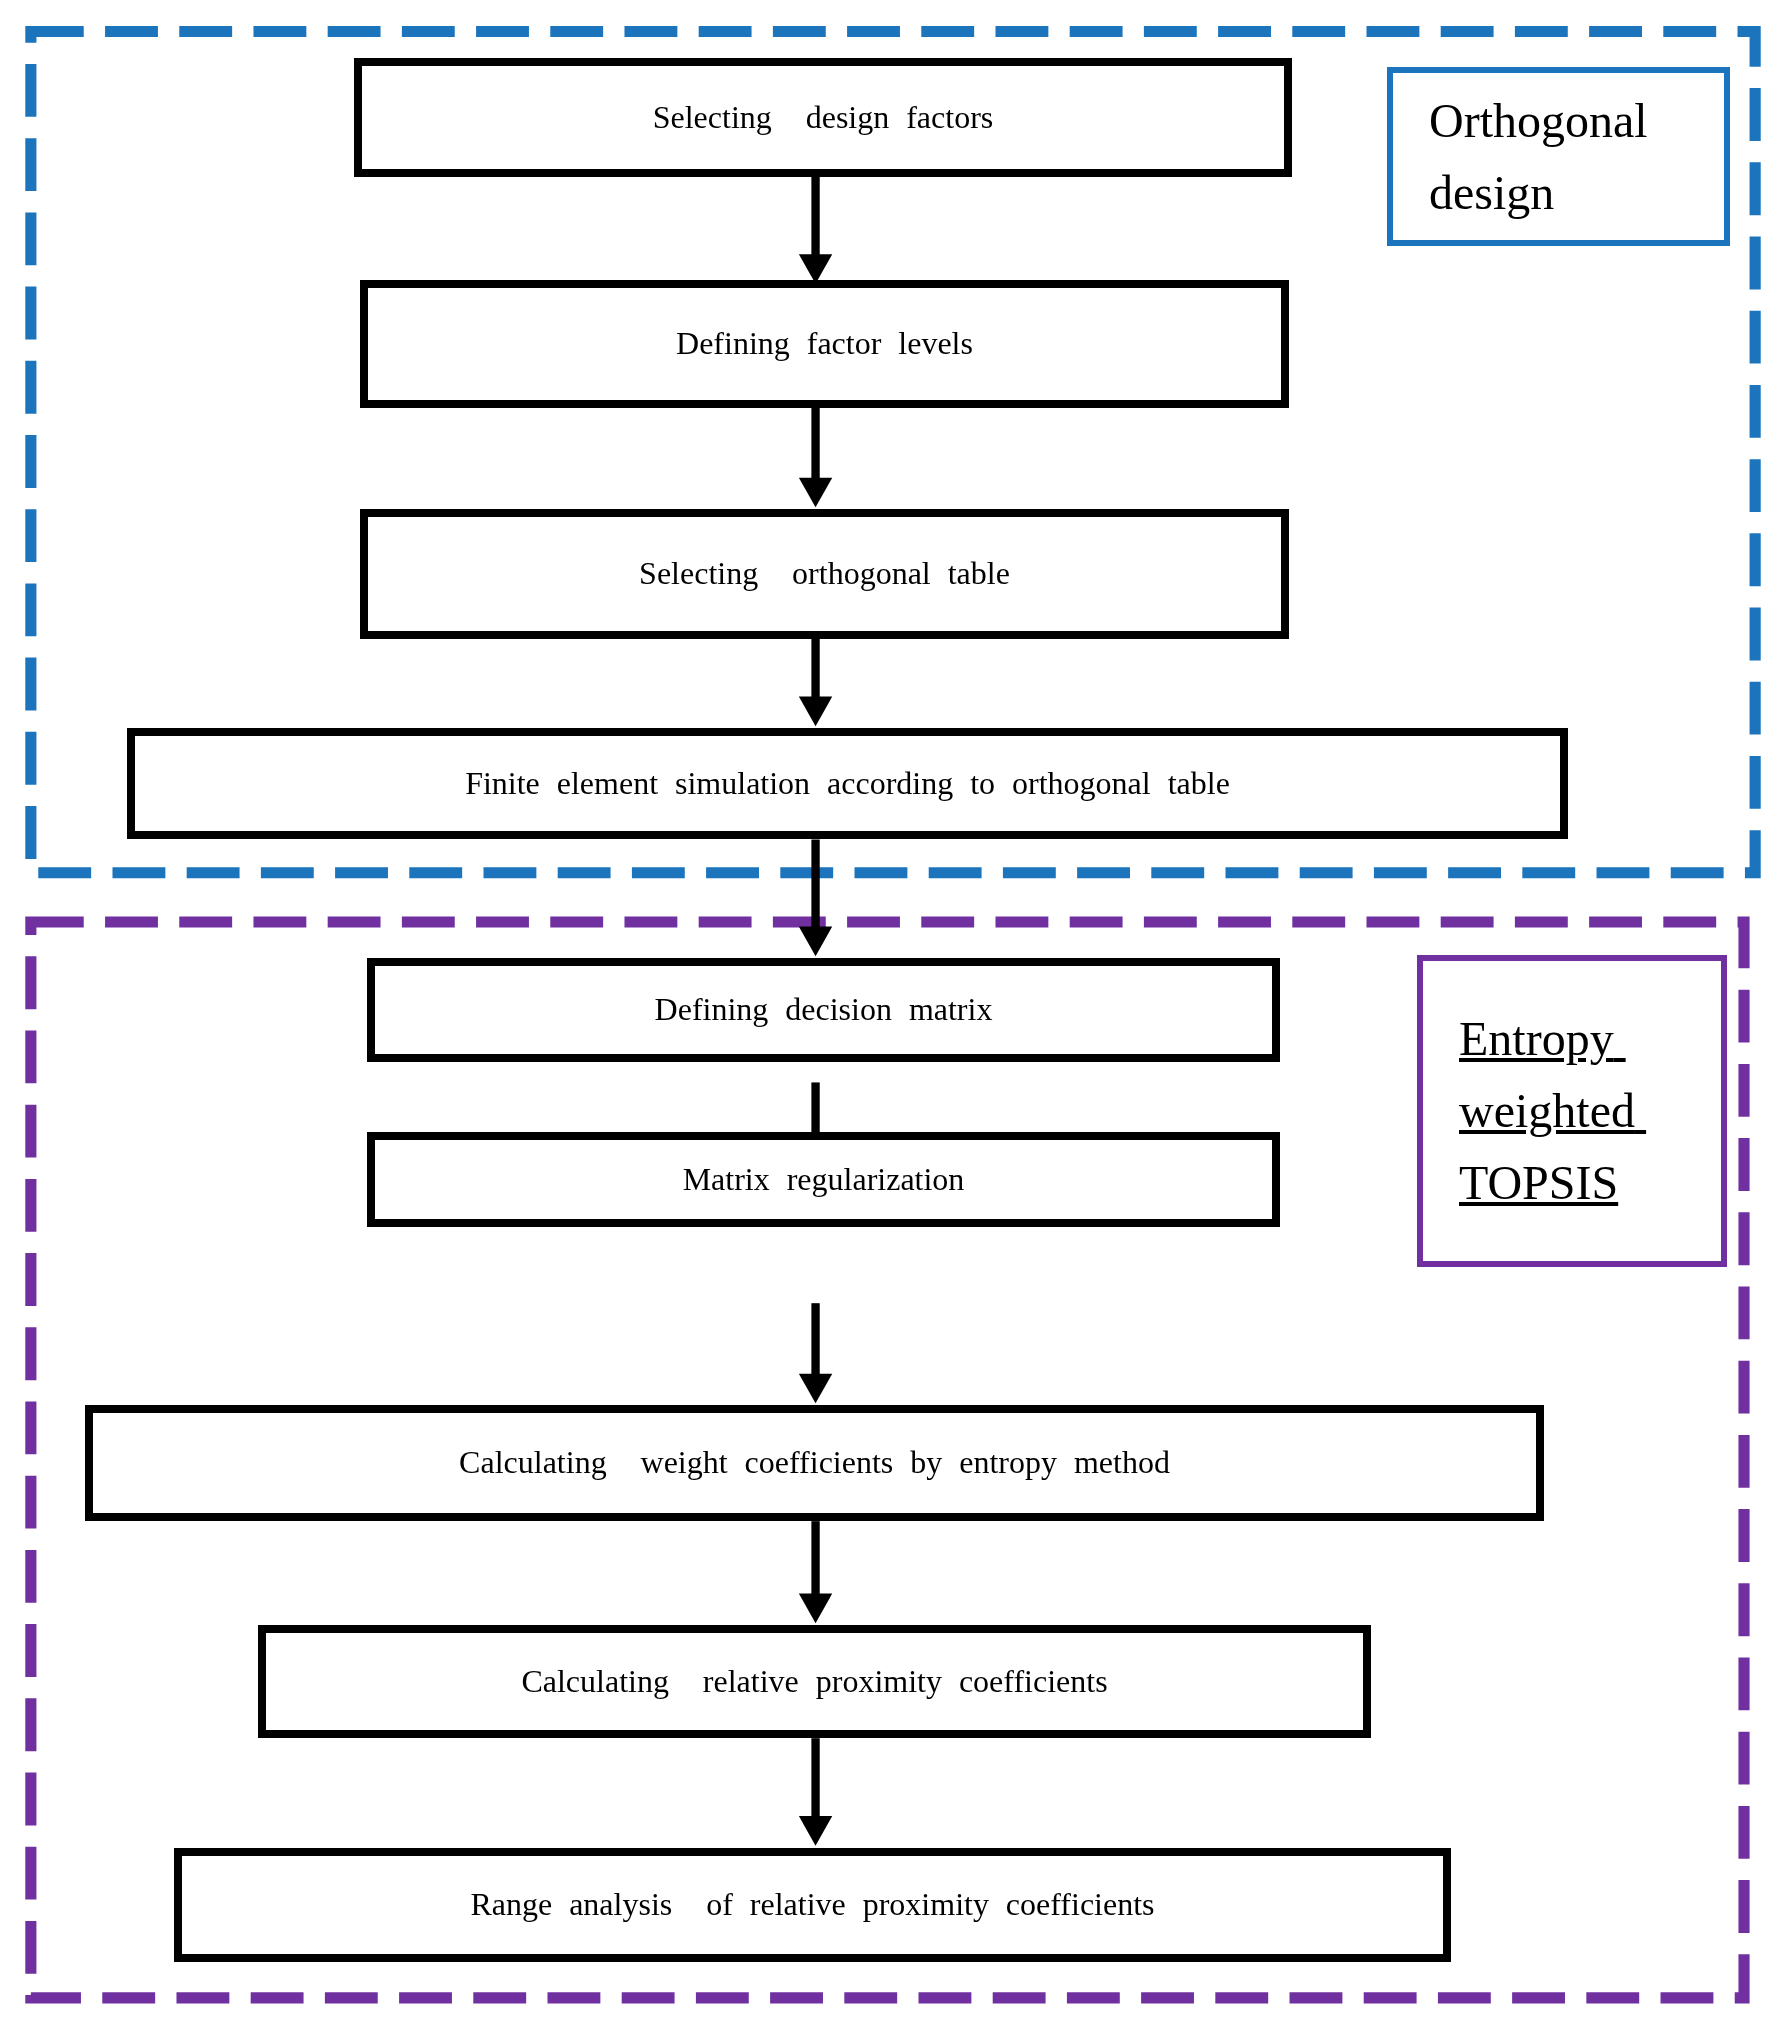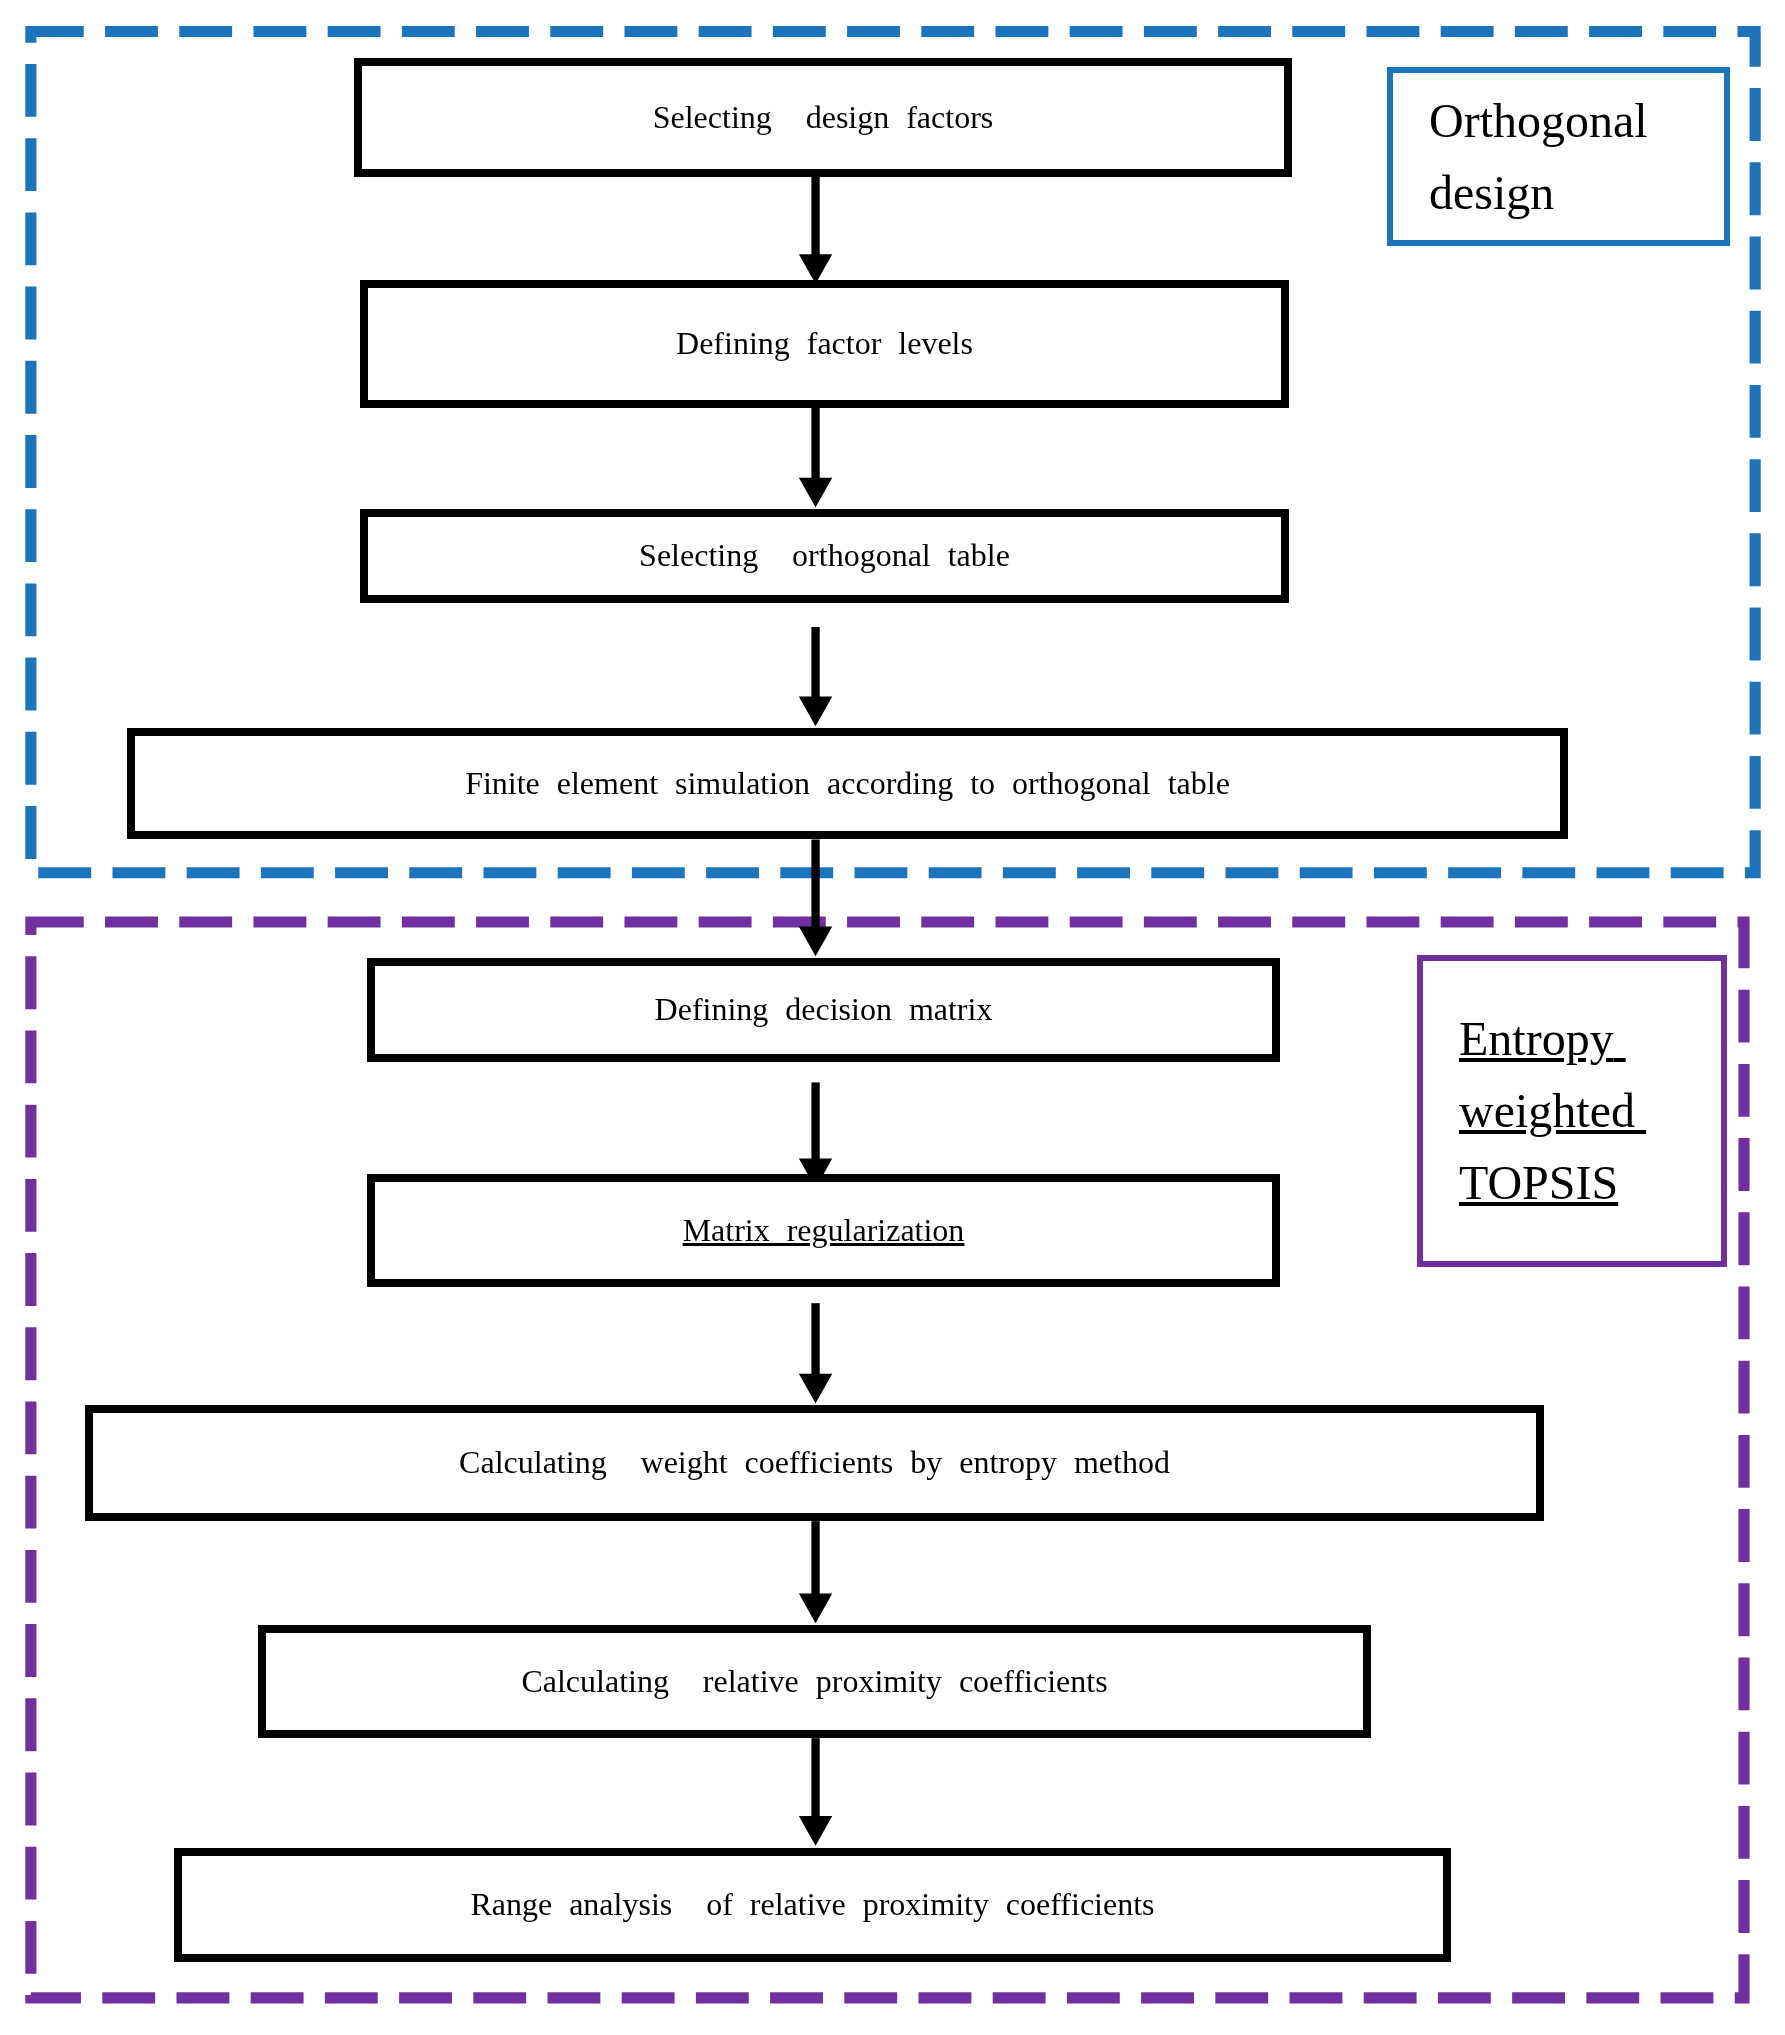--- a/index.html
+++ b/index.html
@@ -76,27 +76,27 @@
     <g>
       <line class="arrow-line" x1="879" y1="1874" x2="879" y2="1960"></line>
       <polygon class="arrow-head" points="861,1958 897,1958 879,1990"></polygon>
     </g>
   </svg>
 
   <div class="box" style="left:354px;top:58px;width:938px;height:119px;">Selecting  design factors</div>
 
   <div class="box" style="left:360px;top:280px;width:929px;height:128px;">Defining factor levels</div>
 
-  <div class="box" style="left:360px;top:509px;width:929px;height:94px;">Selecting  orthogonal table</div>
+  <div class="box" style="left:360px;top:509px;width:929px;height:130px;">Selecting  orthogonal table</div>
 
   <div class="box" style="left:127px;top:728px;width:1441px;height:111px;">Finite element simulation according to orthogonal table</div>
 
   <div class="box" style="left:367px;top:958px;width:913px;height:104px;">Defining decision matrix</div>
 
-  <div class="box" style="left:367px;top:1174px;width:913px;height:113px;text-decoration:underline;">Matrix regularization</div>
+  <div class="box" style="left:367px;top:1132px;width:913px;height:95px;">Matrix regularization</div>
 
   <div class="box" style="left:85px;top:1405px;width:1459px;height:116px;">Calculating  weight coefficients by entropy method</div>
 
   <div class="box" style="left:258px;top:1625px;width:1113px;height:113px;">Calculating  relative proximity coefficients</div>
 
   <div class="box" style="left:174px;top:1848px;width:1277px;height:114px;">Range analysis  of relative proximity coefficients</div>
 
   <div class="label-box blue" style="left:1387px;top:67px;width:343px;height:179px;">Orthogonal design</div>
 
   <div class="label-box purple" style="left:1417px;top:955px;width:310px;height:312px;text-decoration:underline;">Entropy weighted TOPSIS</div>

